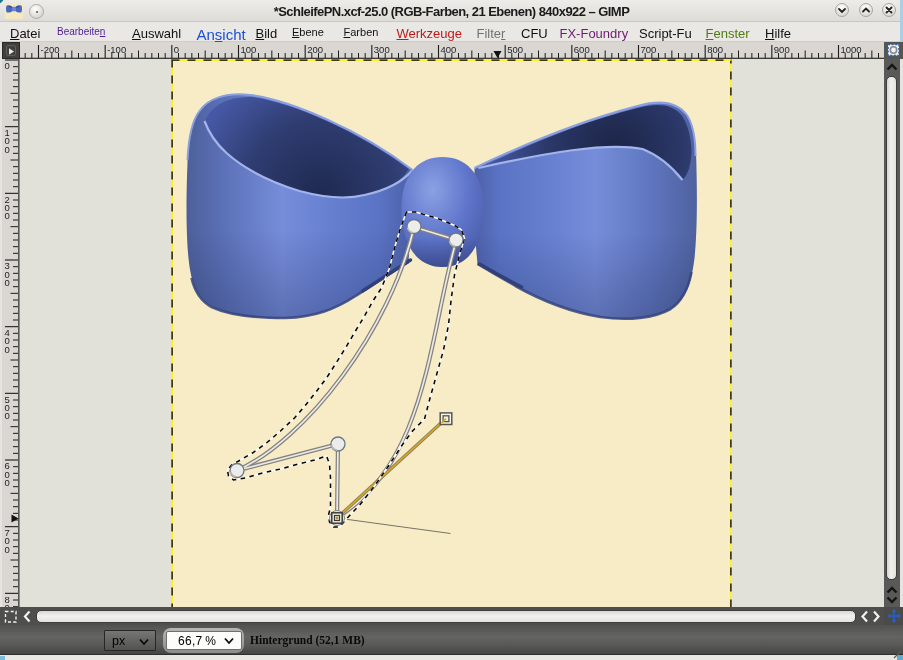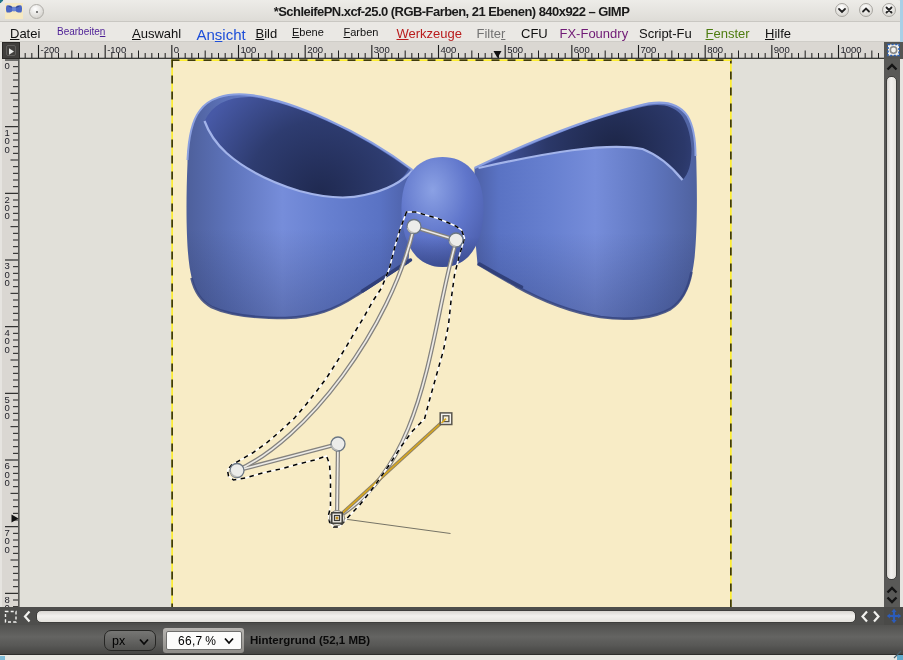--- a/index.html
+++ b/index.html
@@ -453,29 +453,29 @@
           <path d="M15.2,8 L12.1,5.4 L12.1,10.6 Z"></path>
 <rect x="6.9" y="3.5" width="2.2" height="9"></rect>
           <rect x="3.5" y="6.9" width="9" height="2.2"></rect>
 </g>
       </svg>
     </div>
 <div class="abs" style="left:0;top:625px;width:903px;height:30px;background:linear-gradient(#525250,#646462 40%,#585856 70%,#454543);border-bottom:1.5px solid #2e2e2c"></div>
 <div class="abs" style="left:0;top:655px;width:903px;height:5px;background:#e9e8e3"></div>
 <div class="abs" style="left:0;top:655.5px;width:5px;height:4.5px;background:#7fbcd8"></div>
 <div class="abs" style="left:897px;top:655px;width:6px;height:5px;background:#62abcd"></div>
-<div class="abs" style="left:104px;top:629.5px;width:52px;height:21.5px;background:linear-gradient(#767674,#525250);border:1px solid #262624;border-radius:7px">
+<div class="abs" style="left:104px;top:629.5px;width:52px;height:21.5px;background:linear-gradient(#767674,#525250);border:1px solid #262624;border-radius:1px">
 <div class="abs" style="left:7px;top:3px;font-size:12.5px;color:#000">px</div>
 <svg class="abs" style="left:33px;top:6px" width="14" height="10">
         <path d="M2,2.5 L6,7 L10,2.5" stroke="#0a0a0a" stroke-width="1.8" fill="none"></path>
       </svg>
 </div>
-<div class="abs" style="left:163px;top:628px;width:81px;height:24.5px;background:linear-gradient(#b8b6b2,#8e8c88);border-radius:3px;padding:2px">
+<div class="abs" style="left:163px;top:628px;width:81px;height:24.5px;background:linear-gradient(#b8b6b2,#8e8c88);border-radius:8px;padding:2px">
 <div class="abs" style="left:2.5px;top:2.5px;width:76px;height:19.5px;background:#fcfcfb;border:1px solid #6e6e6c;border-radius:2px"></div>
 <div class="abs" style="left:15px;top:6px;font-size:12px;color:#000;letter-spacing:0.3px">66,7 %</div>
 <svg class="abs" style="left:60px;top:8px" width="14" height="10">
         <path d="M2,2.5 L6,7 L10,2.5" stroke="#0a0a0a" stroke-width="1.8" fill="none"></path>
       </svg>
 </div>
-<div class="abs" style="left:250px;top:634px;font-family:Liberation Sans, sans-serif;font-size:11.5px;font-weight:600;color:#0a0a0a;letter-spacing:0px">Hintergrund (52,1 MB)</div>
+<div class="abs" style="left:250px;top:634px;font-family:Liberation Serif, serif;font-size:11.5px;font-weight:600;color:#0a0a0a;letter-spacing:0px">Hintergrund (52,1 MB)</div>
 <svg class="abs" style="left:893px;top:650px" width="10" height="10">
       <path d="M8,1 L1,8" stroke="#49606c" stroke-width="1.2"></path>
     </svg>
 </div>
 </body></html>

